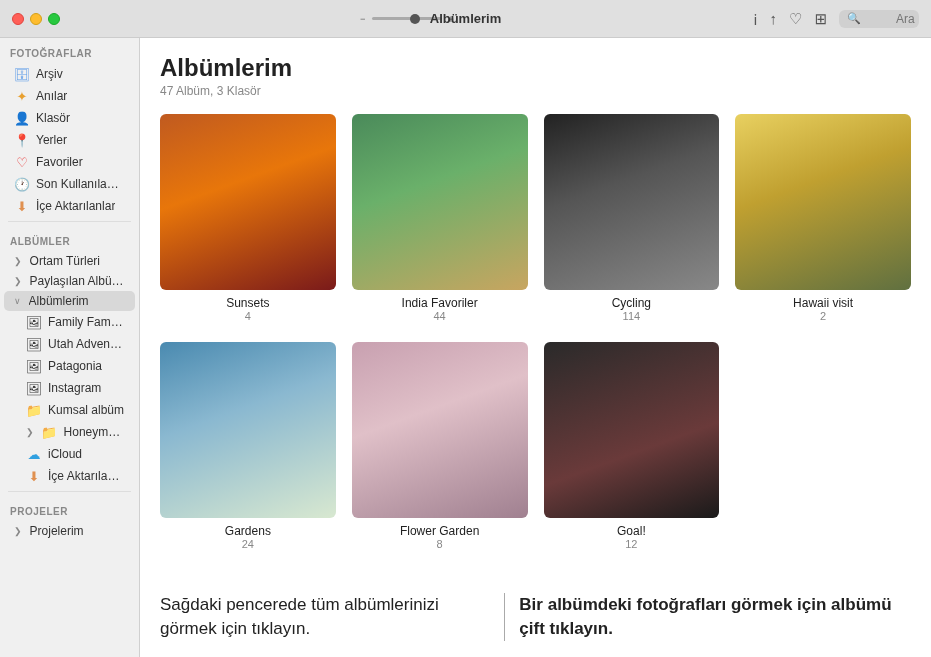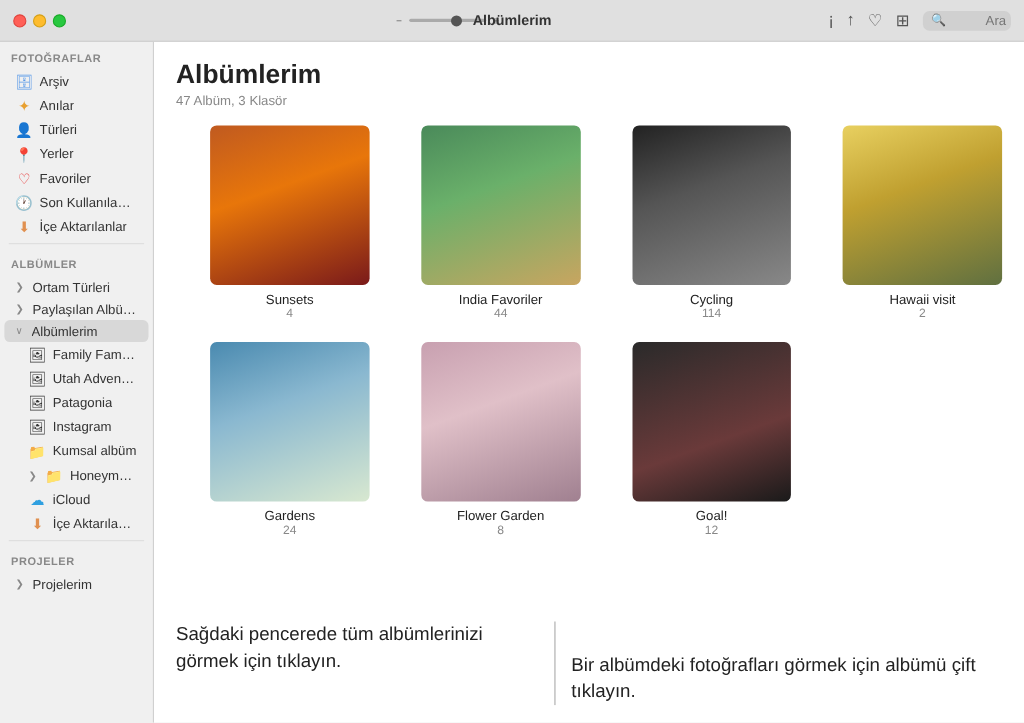--- a/index.html
+++ b/index.html
@@ -204,21 +204,20 @@
       display: grid;
       grid-template-columns: repeat(4, 1fr);
       gap: 20px 16px;
     }
 
     .album-item {
       display: flex;
       flex-direction: column;
       align-items: center;
       cursor: pointer;
-      margin-left: 31px;
     }
 
     .album-thumb {
       width: 100%;
       aspect-ratio: 1;
       border-radius: 6px;
       overflow: hidden;
       margin-bottom: 6px;
     }
 
@@ -252,25 +251,24 @@
       font-size: 17px;
       font-weight: 400;
       color: #222;
       line-height: 1.4;
       padding-right: 20px;
     }
 
     .annotation-right {
       width: 53%;
       font-size: 17px;
-      font-weight: 400;
+      font-weight: 700;
       color: #222;
       line-height: 1.4;
       padding-left: 10px;
-      margin-top: 28px;
     }
 
     
     .sunsets-img {
       background: linear-gradient(160deg, #c05a20 0%, #e8760a 40%, #7a1a1a 100%);
     }
     .india-img {
       background: linear-gradient(160deg, #4a8a5a 0%, #6ab06a 40%, #c8a560 100%);
     }
     .cycling-img {
@@ -352,21 +350,21 @@
     <div class="sidebar-item">
       <span class="item-icon icon-archive">🗄</span>
       <span class="item-label">Arşiv</span>
     </div>
     <div class="sidebar-item">
       <span class="item-icon icon-memories" style="color:#e8a030;">✦</span>
       <span class="item-label">Anılar</span>
     </div>
     <div class="sidebar-item">
       <span class="item-icon" style="color:#e06050;">👤</span>
-      <span class="item-label">Türleri</span>
+      <span class="item-label">Klasör</span>
     </div>
     <div class="sidebar-item">
       <span class="item-icon" style="color:#50b050;">📍</span>
       <span class="item-label">Yerler</span>
     </div>
     <div class="sidebar-item">
       <span class="item-icon" style="color:#e84040;">♡</span>
       <span class="item-label">Favoriler</span>
     </div>
     <div class="sidebar-item">

